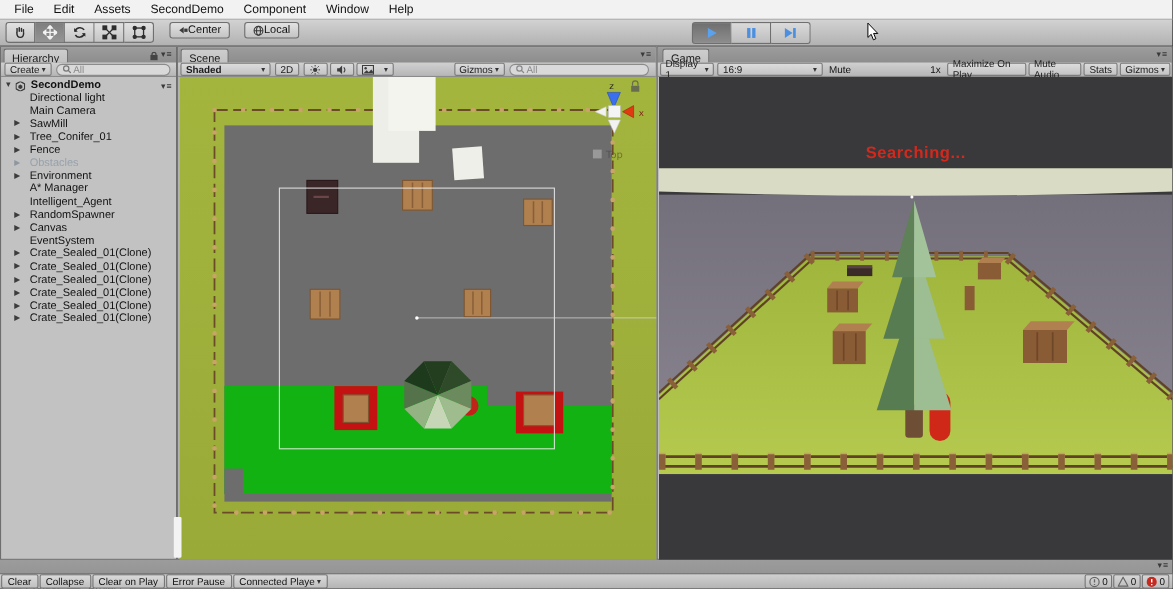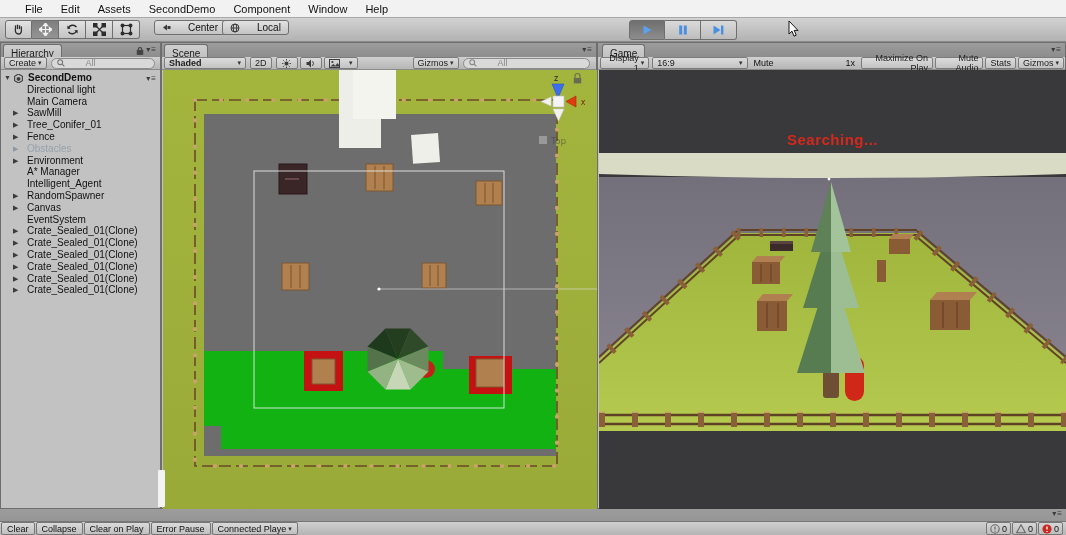--- a/index.html
+++ b/index.html
@@ -1,46 +1,46 @@
 <!DOCTYPE html>
 <html><head>
 <meta charset="utf-8">
 <style>
   * { margin:0; padding:0; box-sizing:border-box; }
   html,body { width:1066px; height:535px; overflow:hidden; }
   body { font-family:"Liberation Sans","DejaVu Sans",sans-serif; background:#282828; position:relative; font-size:10px; color:#111; }
   .abs { position:absolute; }
 
   
-  #menubar { left:0; top:0; width:1066px; height:18px; background:#f2f2f2; border-bottom:1px solid #a8a8a8; display:flex; align-items:center; padding-left:16px; }
+  #menubar { left:0; top:0; width:1066px; height:18px; background:#f2f2f2; border-bottom:1px solid #a8a8a8; display:flex; align-items:center; padding-left:4px; }
   .menu-item { font-size:11px; color:#111; padding:0 9px; height:18px; line-height:18px; cursor:default; }
 
   
   #toolbar { left:0; top:18px; width:1066px; height:24px; background:linear-gradient(#d2d2d2,#b2b2b2); border-bottom:1px solid #8a8a8a; }
   .toolbtn { position:absolute; top:2px; width:27px; height:19px; background:linear-gradient(#e2e2e2,#c4c4c4); border:1px solid #6f6f6f; border-left:none; display:flex; align-items:center; justify-content:center; }
   .toolbtn.first { border-left:1px solid #6f6f6f; border-radius:3px 0 0 3px; }
   .toolbtn.last { border-radius:0 3px 3px 0; }
   .toolbtn.active { background:linear-gradient(#7e7e7e,#949494); }
-  .pillbtn { position:absolute; top:2px; height:15px; background:linear-gradient(#e2e2e2,#c4c4c4); border:1px solid #6f6f6f; border-radius:3px; display:flex; align-items:center; padding:0 7px; gap:17px; font-size:10px; }
+  .pillbtn { position:absolute; top:2px; height:15px; background:linear-gradient(#e2e2e2,#c4c4c4); border:1px solid #6f6f6f; border-radius:3px; display:flex; align-items:center; padding:0 7px; gap:0; font-size:10px; }
   .playbtn { position:absolute; top:2px; width:36px; height:20px; background:linear-gradient(#dadada,#bdbdbd); border:1px solid #6f6f6f; border-left:none; display:flex; align-items:center; justify-content:center; }
   .playbtn.first { border-left:1px solid #6f6f6f; border-radius:3px 0 0 3px; }
   .playbtn.last { border-radius:0 3px 3px 0; }
   .playbtn.active { background:linear-gradient(#6f6f6f,#8d8d8d); }
 
   
   .panel { position:absolute; background:#c2c2c2; border:1px solid #6e6e6e; }
   .tabstrip { position:absolute; left:0; top:0; right:0; height:14px; background:linear-gradient(#9c9c9c,#8d8d8d); }
   .tab { position:absolute; bottom:0; height:13px; border-radius:3px 3px 0 0; border:1px solid #6e6e6e; border-bottom:none; display:flex; align-items:center; gap:3px; padding:0 7px; font-size:10px; color:#1b1b1b; }
   .tab.active { background:linear-gradient(#cecece,#c2c2c2);flex-direction:column; }
   .tab.inactive { background:linear-gradient(#a9a9a9,#989898); color:#2c2c2c; }
   .panel-menu { position:absolute; right:3px; top:2px; font-size:8px; color:#3a3a3a; letter-spacing:1px; }
   .ptoolbar { position:absolute; left:0; top:14px; right:0; height:13px; background:linear-gradient(#d0d0d0,#b6b6b6); border-bottom:1px solid #8b8b8b; display:flex; align-items:center; padding:0 1px; }
-  .mini { height:12px; display:inline-flex; align-items:center; gap:2px; padding:0 4px; font-size:9px; color:#1c1c1c; background:linear-gradient(#dcdcdc,#c3c3c3); border:1px solid #7c7c7c; border-radius:2px;text-align:right; }
+  .mini { height:12px; display:inline-flex; align-items:center; gap:2px; padding:0 4px; font-size:9px; color:#1c1c1c; background:linear-gradient(#dcdcdc,#c3c3c3); border:1px solid #7c7c7c; border-radius:2px; }
   .drop-arrow { font-size:7px; color:#333; }
-  .searchpill { height:11px; background:#d9d9d9; border:1px solid #8b8b8b; border-radius:6px; display:flex; align-items:center; padding:0 5px; gap:21px; color:#8a8a8a; font-size:9px; flex:1; }
+  .searchpill { height:11px; background:#d9d9d9; border:1px solid #8b8b8b; border-radius:6px; display:flex; align-items:center; padding:0 5px; gap:2px; color:#8a8a8a; font-size:9px; flex:1; }
 
   
   .hrow { position:relative; height:11.8px; line-height:11.8px; font-size:10px; color:#111; white-space:nowrap; }
   .hrow .arrow { position:absolute; left:12px; top:0; font-size:7px; color:#3c3c3c; }
   .hrow .hlabel { position:absolute; left:26px; top:0; }
   .hrow.root .hlabel { left:27px; font-weight:bold; }
   .hrow.disabled .hlabel { color:#97a1ab; }
 
   svg text { font-family:"DejaVu Sans","Liberation Sans",sans-serif; }
 

